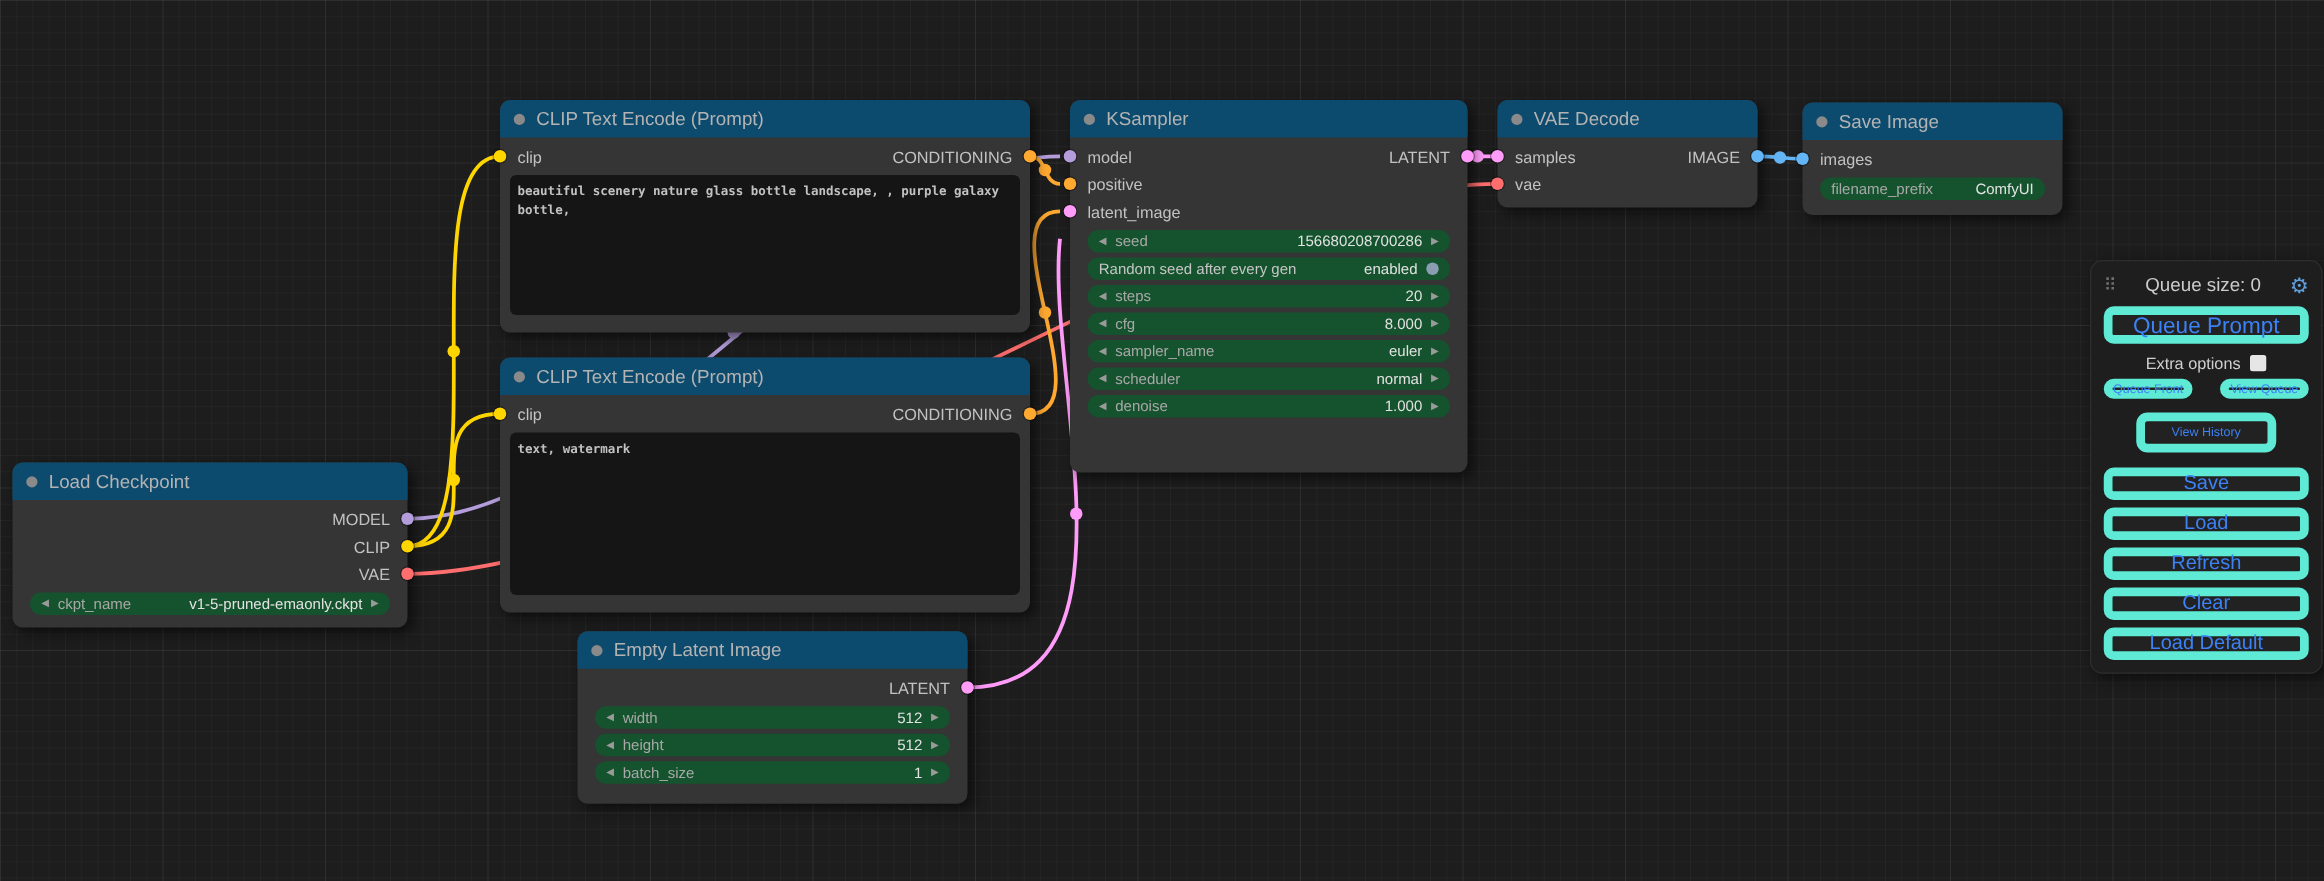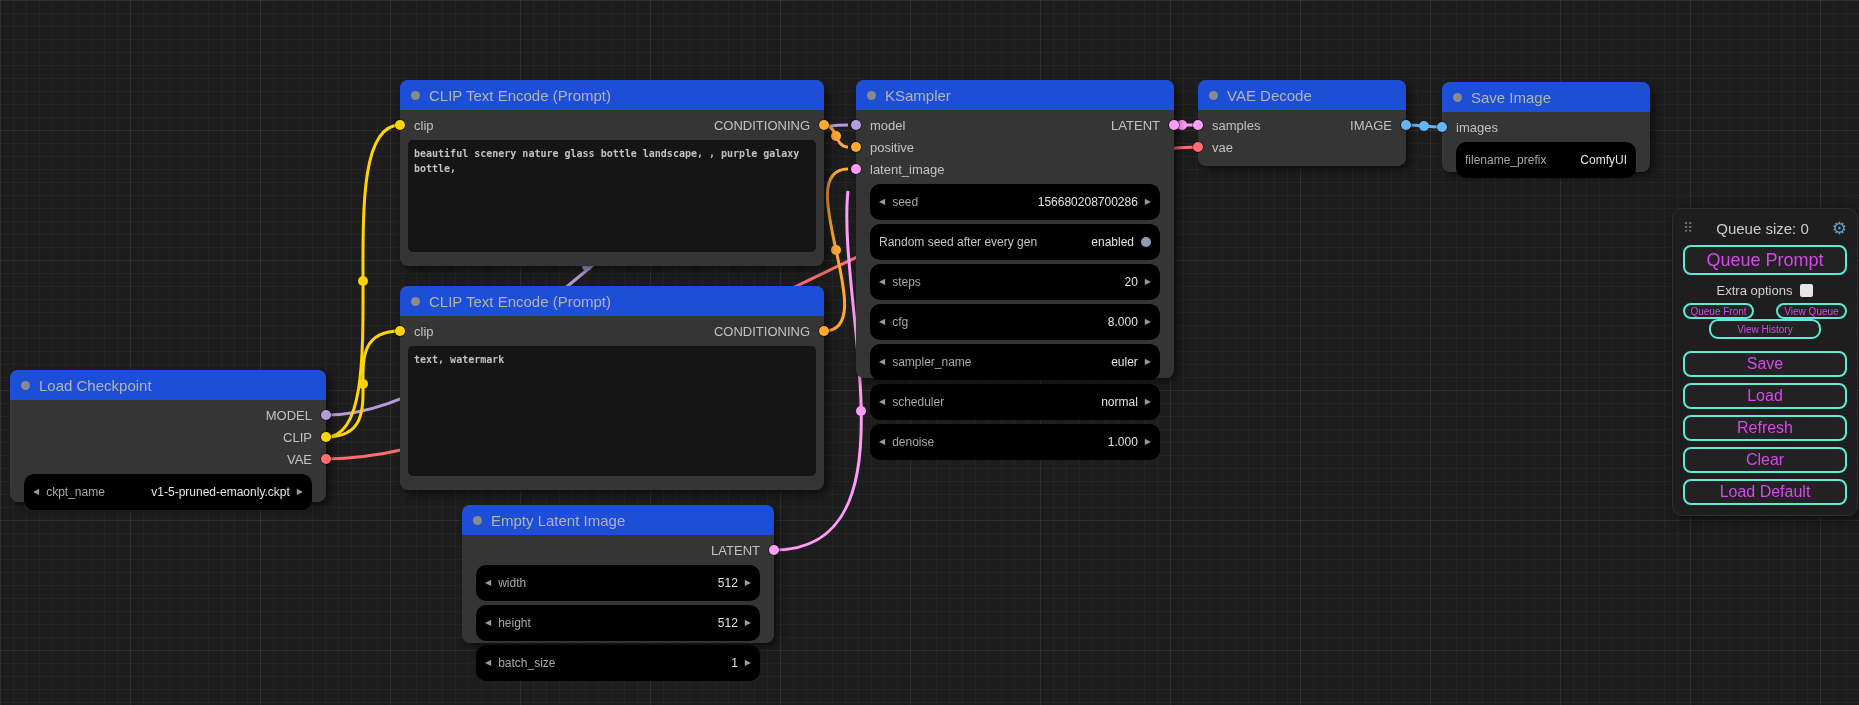--- a/index.html
+++ b/index.html
@@ -17,21 +17,21 @@
   }
   #wires { position:absolute; inset:0; pointer-events:none; }
   #wires path { fill:none; stroke-width:3; }
 
   .node {
     position:absolute; background:#353535; border-radius:8px;
     box-shadow: 4px 4px 10px rgba(0,0,0,0.55);
     display:flex; flex-direction:column; color:#bfbfbf;
   }
   .node-title {
-    height:30px; flex:none; background:#1d4ed8; border-radius:8px 8px 0 0;
+    height:30px; flex:none; background:#0c4a6e; border-radius:8px 8px 0 0;
     display:flex; align-items:center; gap:9px; padding:0 11px;
     color:#b3b3b3; font-size:15px; cursor:move;
   }
   .title-dot { width:9px; height:9px; border-radius:50%; background:#8a8a8a; flex:none; }
   .node-body { flex:1; display:flex; flex-direction:column; padding:4px 0 6px; }
   .slot-row { position:relative; height:22px; flex:none; display:flex;
               align-items:center; justify-content:space-between; padding:0 14px; }
   .slot-row.out-only { justify-content:flex-end; }
   .slot-label { font-size:13px; color:#c2c2c2; }
   .slot-dot { position:absolute; width:10px; height:10px; border-radius:50%;
@@ -40,21 +40,21 @@
   .slot-dot.in  { left:-5px; }
   .slot-dot.out { right:-5px; }
   .c-model  { background:#B39DDB; }
   .c-clip   { background:#FFD500; }
   .c-vae    { background:#FF6E6E; }
   .c-cond   { background:#FFA931; }
   .c-latent { background:#FF9CF9; }
   .c-image  { background:#64B5F6; }
 
   .widget {
-    height:36px; flex:none; margin:4px 14px 0; background:#000000;
+    height:18px; flex:none; margin:4px 14px 0; background:#14532d;
     border-radius:10px; display:flex; align-items:center; gap:7px;
     padding:0 9px; font-size:12px; cursor:pointer;
   }
   .widget .arrow { color:#9a9a9a; font-size:8px; line-height:1; flex:none; }
   .widget .w-name { color:#a8a8a8; white-space:nowrap; }
   .widget .w-value { margin-left:auto; color:#e2e2e2; white-space:nowrap; }
   .widget.toggle .w-name { color:#c6c6c6; }
   .toggle-dot { width:10px; height:10px; border-radius:50%; background:#8B9DB0; flex:none; }
 
   .prompt-box {
@@ -68,33 +68,33 @@
     position:absolute; left:1672px; top:208px; width:186px;
     background:rgba(30,30,30,0.96); border:1px solid #2e2e2e; border-radius:10px;
     box-shadow:4px 4px 12px rgba(0,0,0,0.55);
     padding:6px 10px 10px; display:flex; flex-direction:column; color:#cfcfcf;
   }
   .qp-header { display:flex; align-items:center; height:26px; flex:none; }
   .drag-handle { color:#6f6f6f; font-size:14px; cursor:grab; flex:none; }
   .qp-title { flex:1; text-align:center; font-size:15px; color:#cccccc; }
   .gear { color:#5F9ED9; font-size:17px; cursor:pointer; flex:none; }
   .btn {
-    background:#222222; border:2px solid #5eead4; border-radius:8px;
-    color:#d946ef; text-align:center; cursor:pointer;
+    background:#222222; border:7px solid #5eead4; border-radius:8px;
+    color:#3b82f6; text-align:center; cursor:pointer;
     display:flex; align-items:center; justify-content:center;
   }
   .btn-queue { height:30px; font-size:18px; margin-top:4px; }
   .extra-row { display:flex; align-items:center; justify-content:center; gap:8px;
                height:22px; margin-top:4px; font-size:13px; flex:none; }
   .checkbox { width:13px; height:13px; background:#e6e6e6; border-radius:2px;
               cursor:pointer; flex:none; }
   .qp-small-row { display:flex; gap:22px; margin-top:2px; flex:none; }
   .btn-small { flex:1; height:16px; font-size:10px; border-radius:9px; }
-  .btn-history { width:112px; height:20px; font-size:10px; border-radius:9px;
-                 margin:0 auto 0; flex:none; }
+  .btn-history { width:112px; height:32px; font-size:10px; border-radius:9px;
+                 margin:11px auto 0; flex:none; }
   .btn-big { height:26px; font-size:16px; margin-top:6px; }
   .btn-big.first { margin-top:12px; }
 </style>
 </head>
 <body>
 
 <div id="canvas">
 
   <svg id="wires" width="1859" height="705">
     <path d="M 326 415 C 500 415 674 125 848 125" stroke="#B39DDB"></path>

